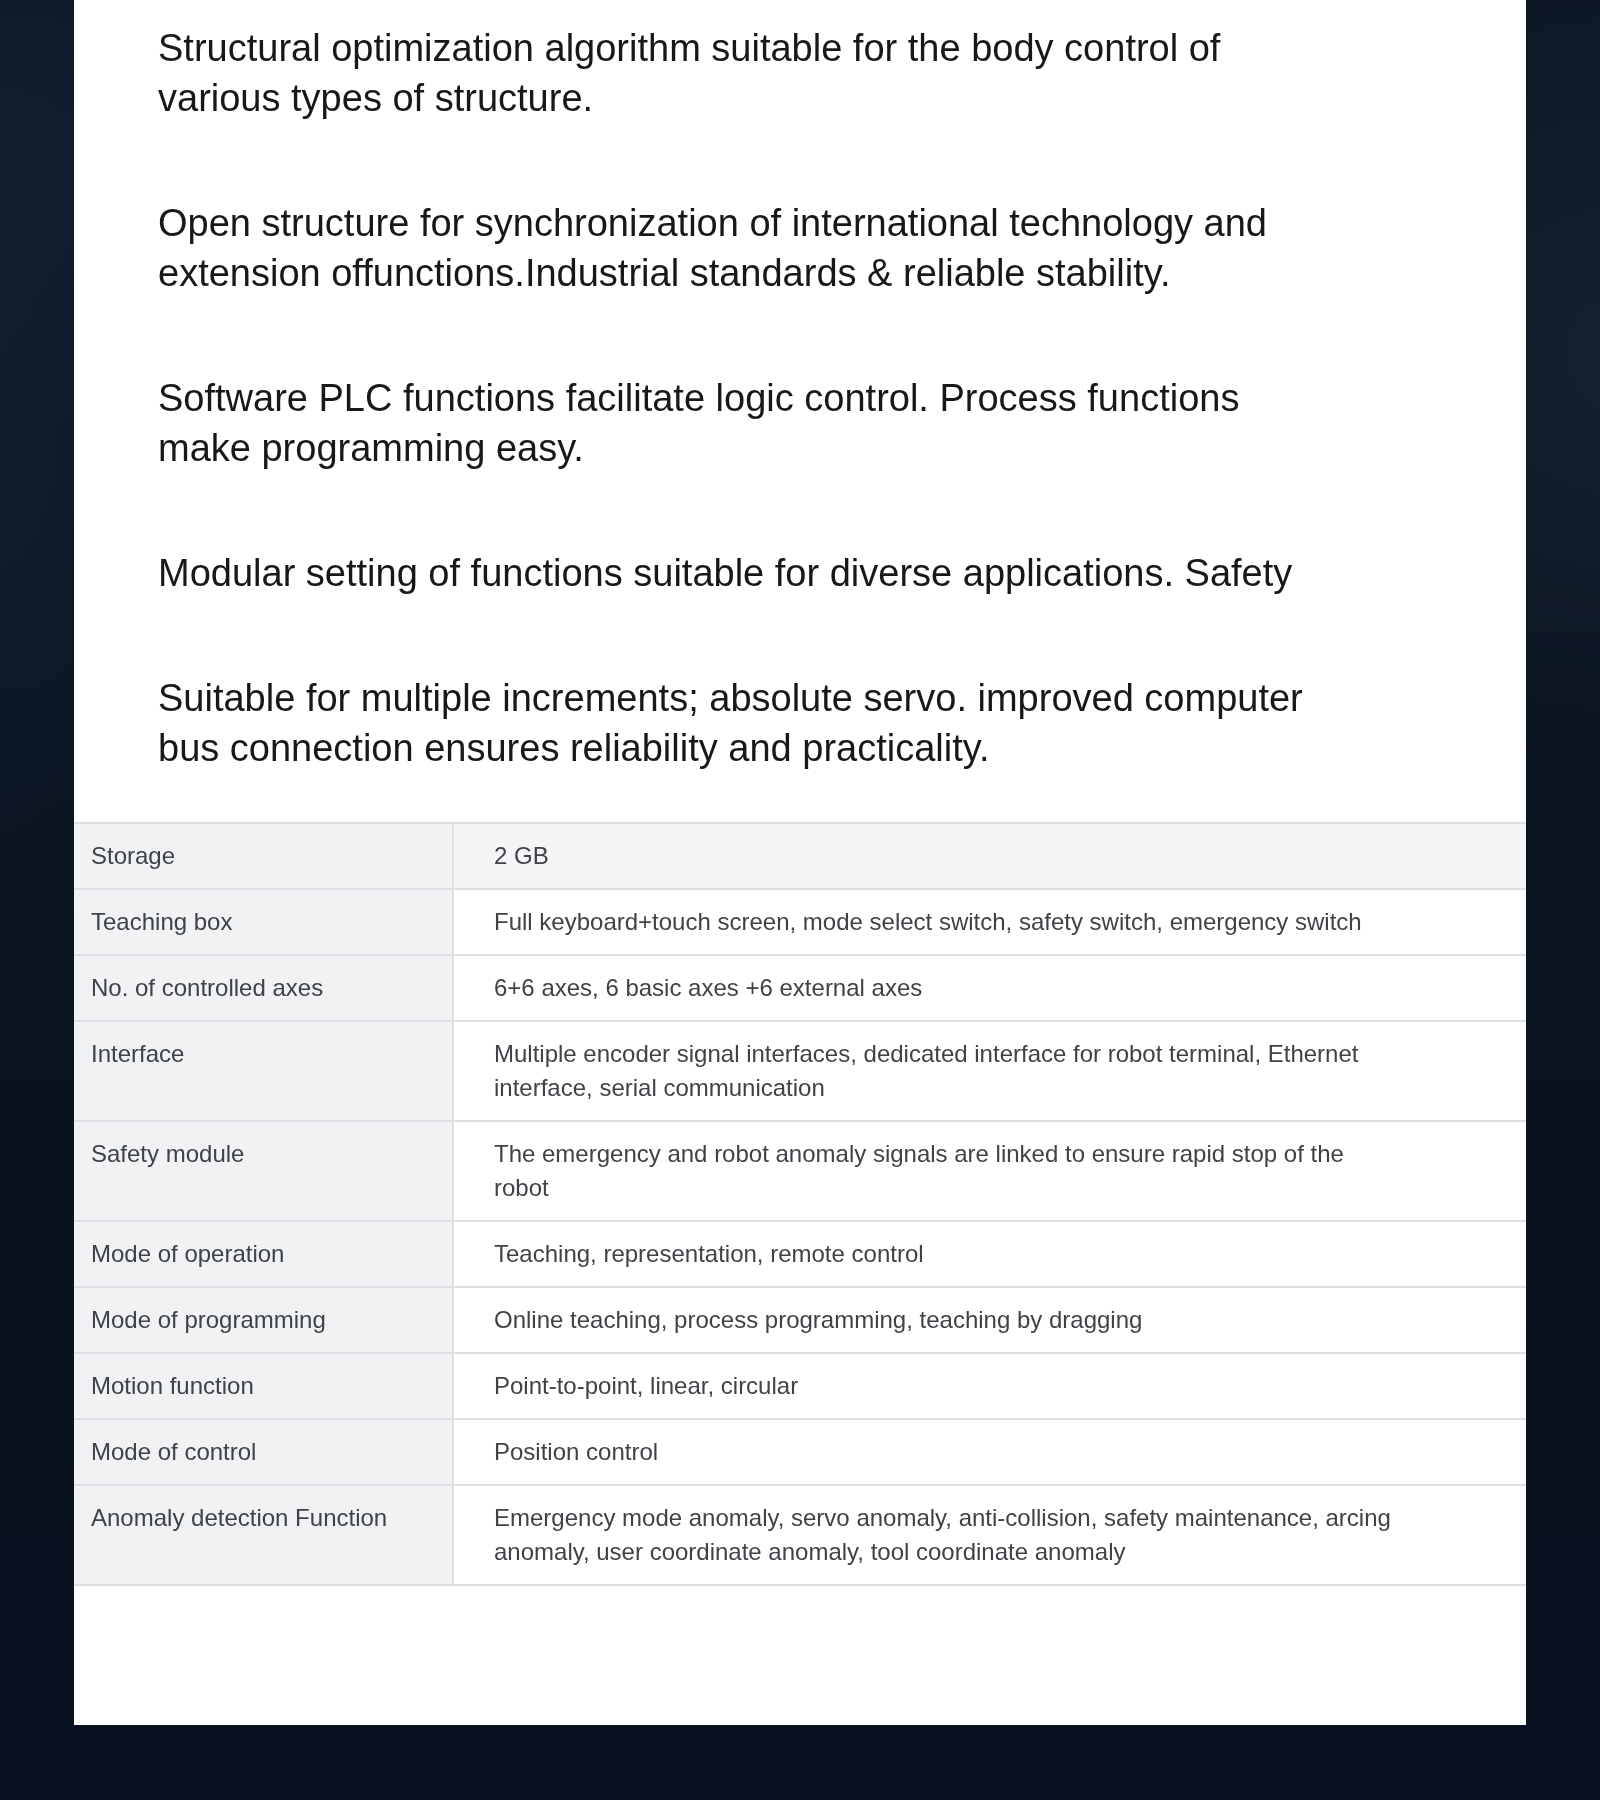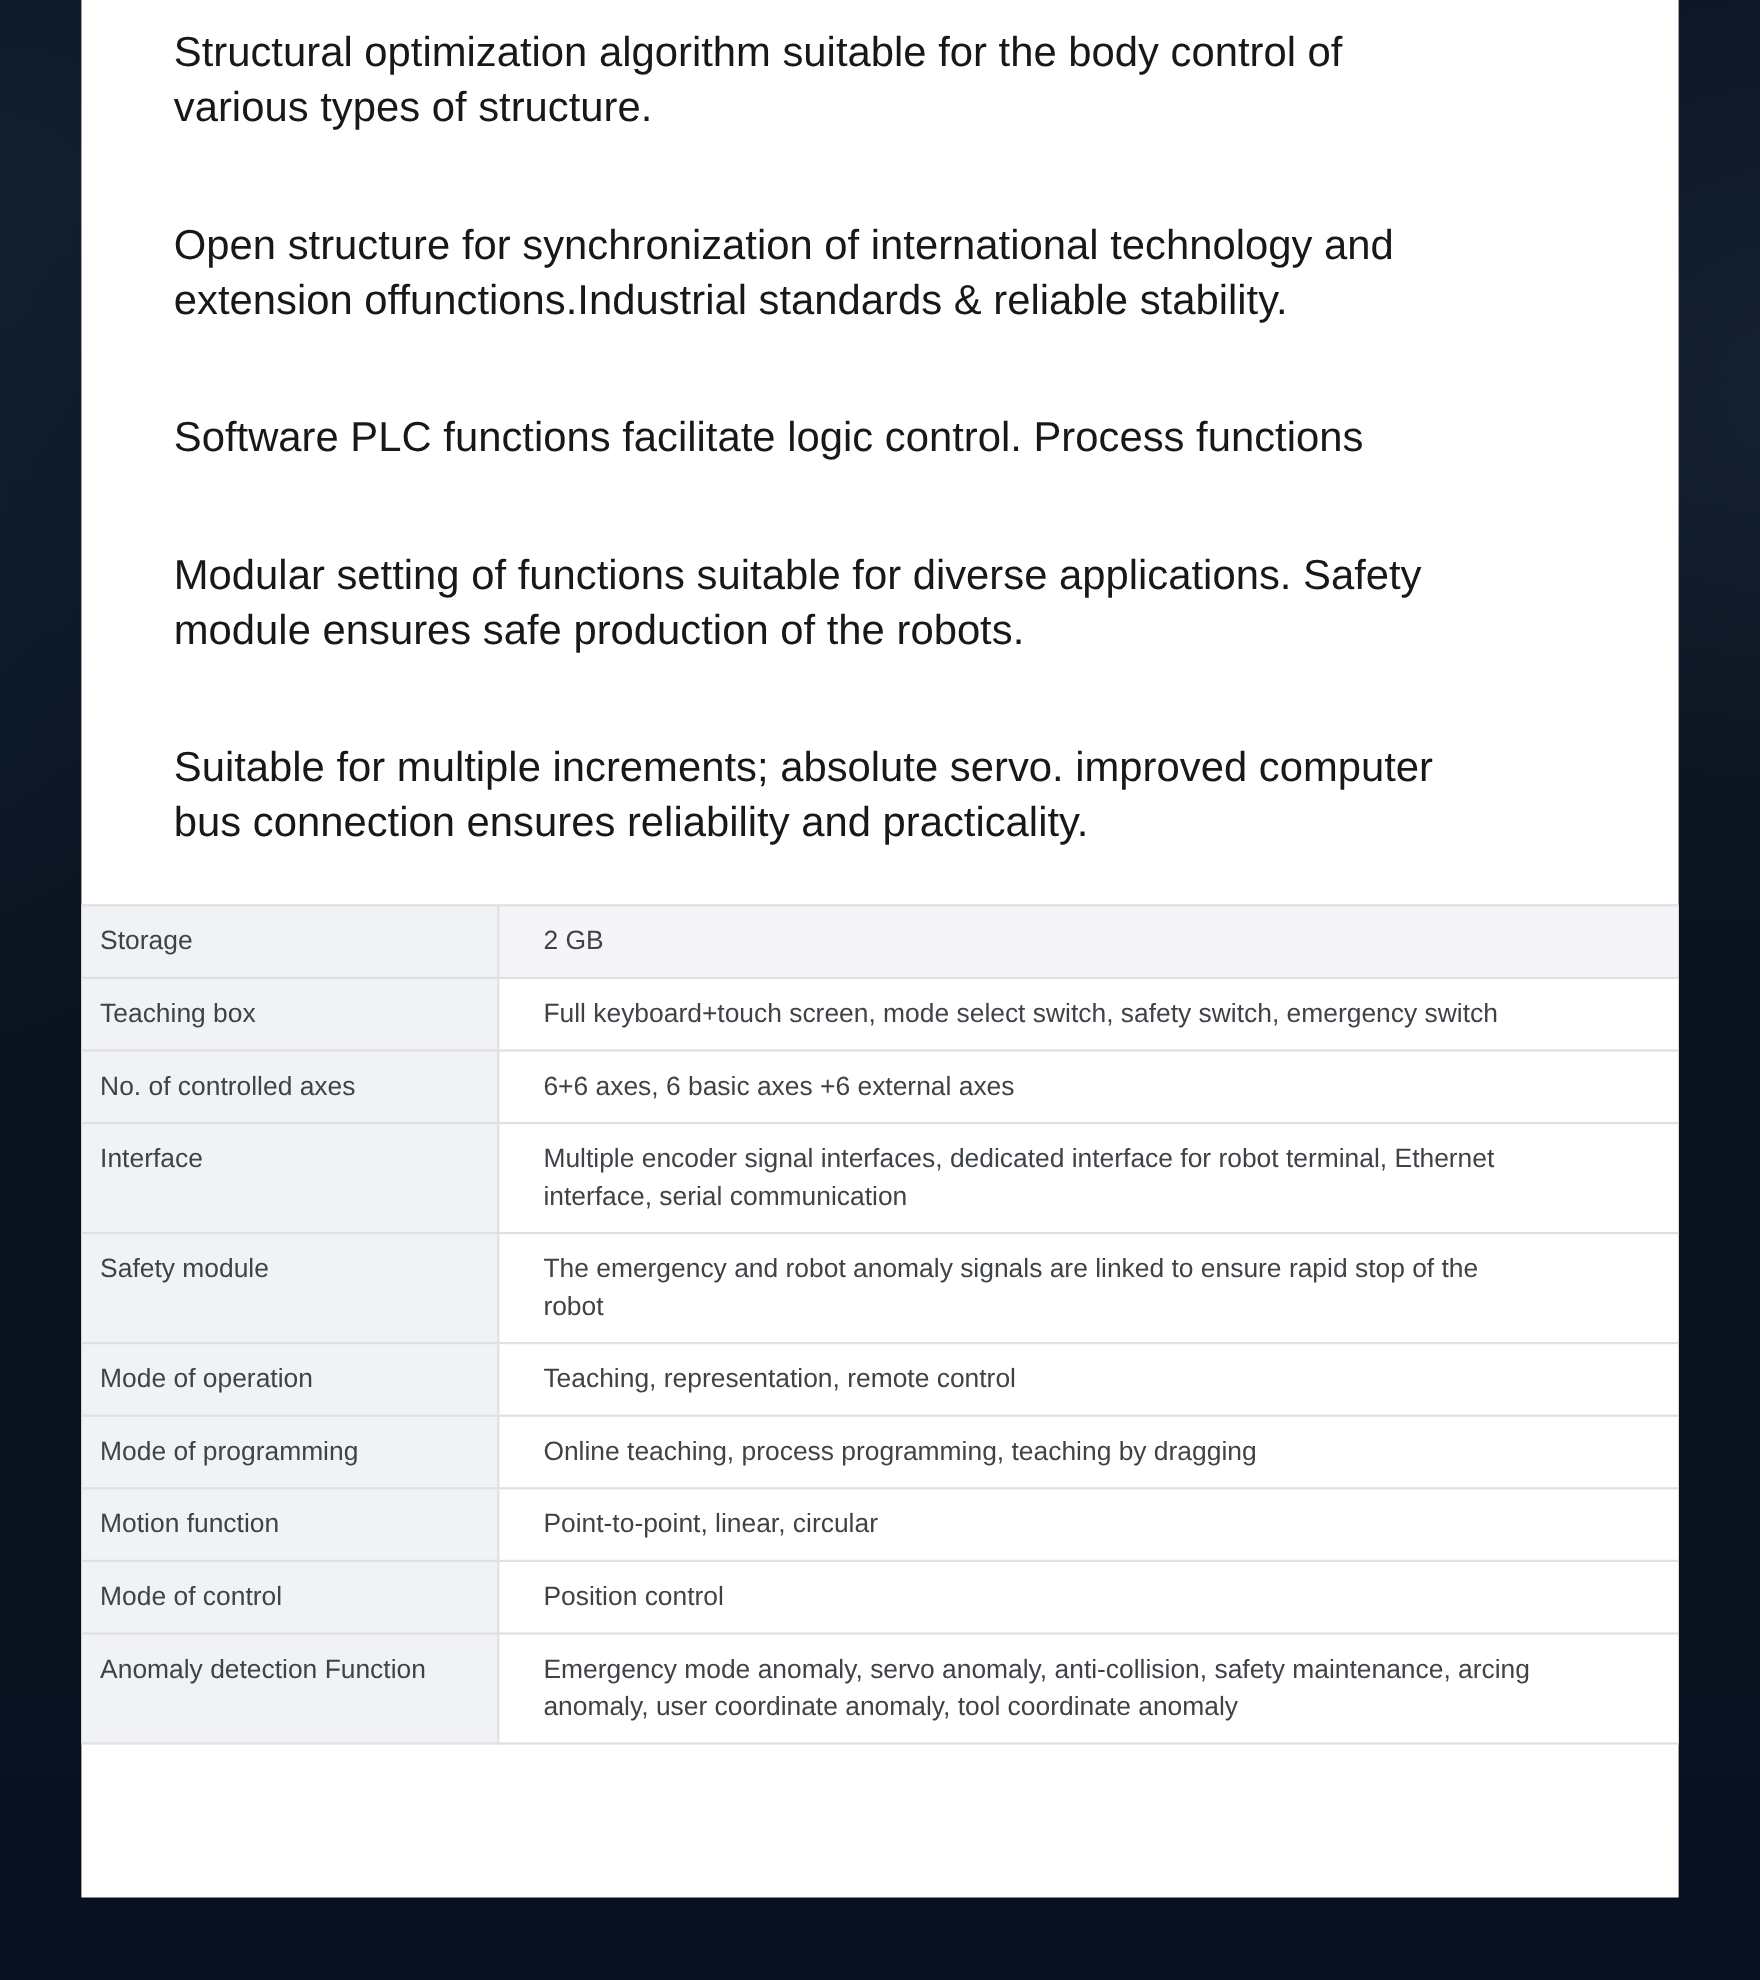--- a/index.html
+++ b/index.html
@@ -75,24 +75,24 @@
       <p class="feature">
         <span class="fline">Structural optimization algorithm suitable for the body control of</span>
         <span class="fline">various types of structure.</span>
       </p>
       <p class="feature">
         <span class="fline">Open structure for synchronization of international technology and</span>
         <span class="fline">extension offunctions.Industrial standards &amp; reliable stability.</span>
       </p>
       <p class="feature">
         <span class="fline">Software PLC functions facilitate logic control. Process functions</span>
+        <span class="fline">make programming easy.</span>
       </p>
       <p class="feature">
         <span class="fline">Modular setting of functions suitable for diverse applications. Safety</span>
-        <span class="fline">module ensures safe production of the robots.</span>
       </p>
       <p class="feature">
         <span class="fline">Suitable for multiple increments; absolute servo. improved computer</span>
         <span class="fline">bus connection ensures reliability and practicality.</span>
       </p>
     </section>
 
     <table class="spec">
       <colgroup>
           <col class="c1">

